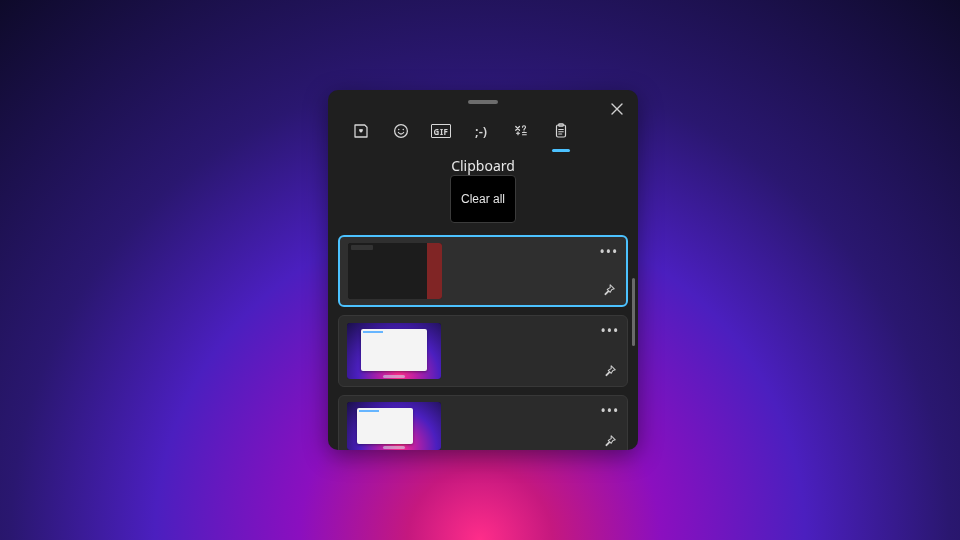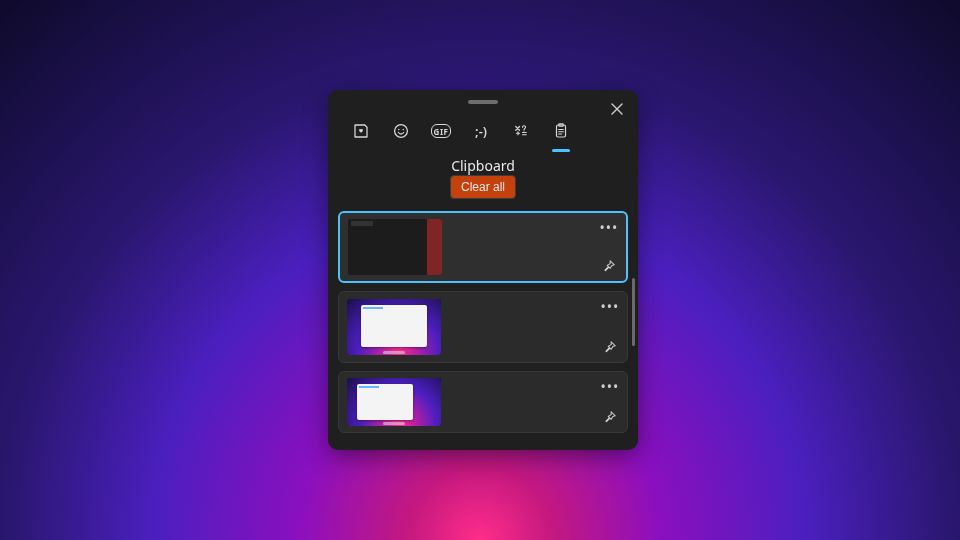--- a/index.html
+++ b/index.html
@@ -33,32 +33,32 @@
   .tab {
     position: relative; width: 22px; height: 22px;
     display: flex; align-items: center; justify-content: center;
     color: #d7d7d7; cursor: pointer; font-size: 13px;
   }
   .tab.active::after {
     content: ""; position: absolute; left: 2px; right: 2px; bottom: -10px; height: 3px;
     background: #4cc2ff; border-radius: 2px;
   }
   .gif-chip {
-    font-size: 8px; font-weight: 700; border: 1.2px solid #d7d7d7; border-radius: 6px;
+    font-size: 8px; font-weight: 700; border: 1.2px solid #d7d7d7; border-radius: 1px;
     padding: 1px 2px 0 2px; letter-spacing: 0.5px;
   }
   .section-header {
     display: flex; align-items: center; justify-content: space-between;
     padding: 2px 12px 12px 12px;
     flex-direction: column;
   }
   .section-title { font-size: 14px; font-weight: 400; color: #e8e8e8; }
   .clear-btn {
-    background: #c2410c; border: 1px solid #3b3b3b; color: #e6e6e6;
-    font-size: 12px; padding: 4px 10px; border-radius: 4px; cursor: pointer;
+    background: #000000; border: 1px solid #3b3b3b; color: #e6e6e6;
+    font-size: 12px; padding: 16px 10px; border-radius: 4px; cursor: pointer;
   }
   .list {
     padding: 0 10px 10px 10px; display: flex; flex-direction: column; gap: 8px;
   }
   .item {
     position: relative; background: #2b2b2b; border: 1px solid #383838;
     border-radius: 6px; height: 72px; display: flex; align-items: center;
     padding: 6px 8px; cursor: pointer;
   }
   .item.selected {

